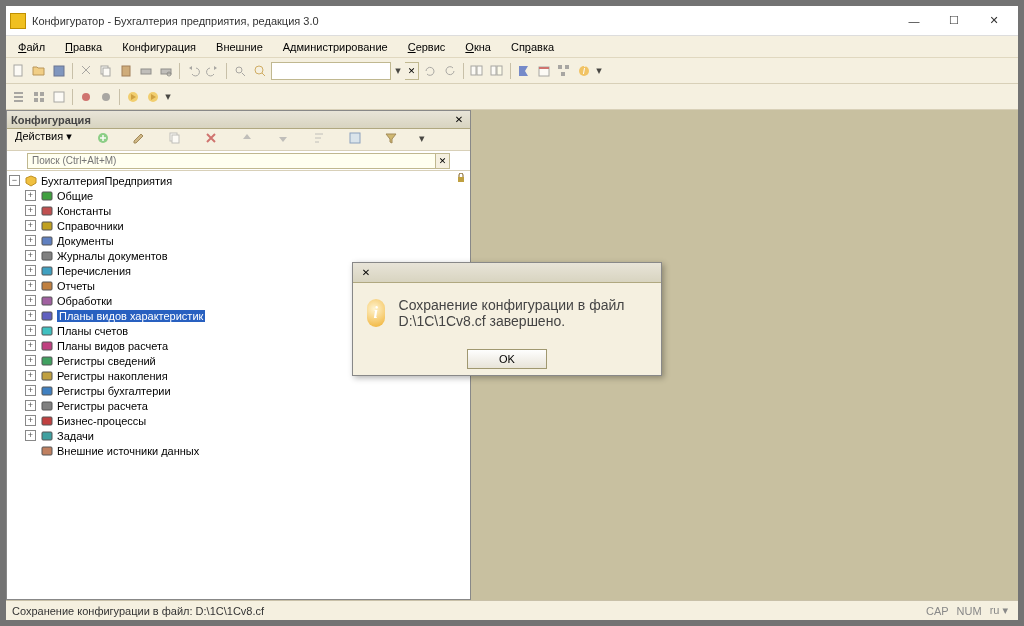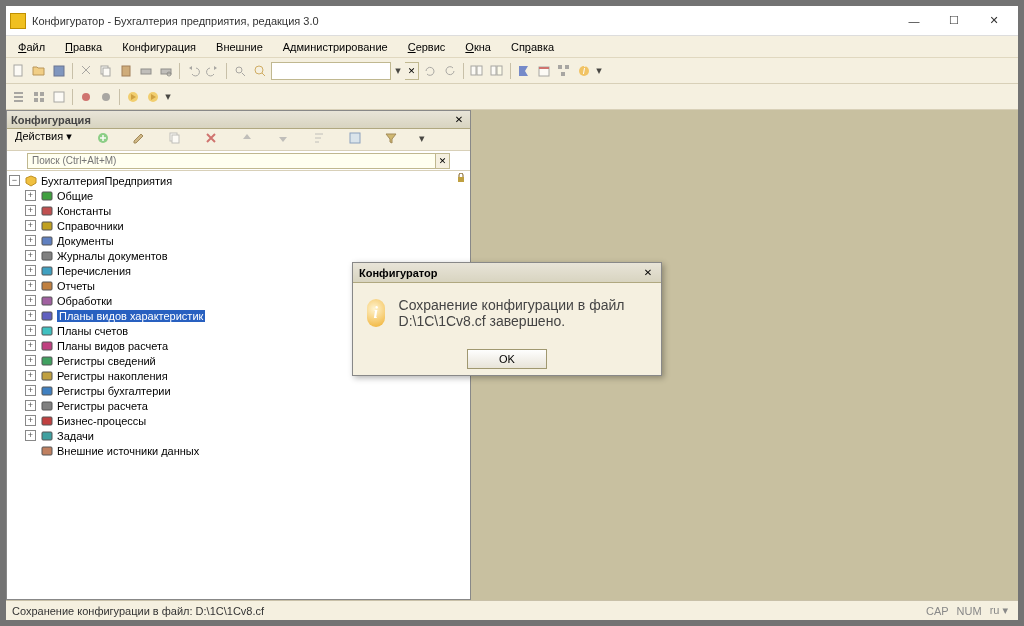--- a/index.html
+++ b/index.html
@@ -494,21 +494,20 @@
     <span class="s1">Сохранение конфигурации в файл: D:\1C\1Cv8.cf</span>
     <span class="cap">CAP</span>
     <span class="cap">NUM</span>
     <span class="cap"><span>ru</span> ▾</span>
   </div>
 
 </div>
 
 <div class="dialog">
   <div class="dialog-hdr">
-    <span class="dt">Конфигуратор</span>
     <span class="dx">✕</span>
   </div>
   <div class="dialog-body">
     <div class="info-icon">i</div>
     <div class="dialog-msg">Сохранение конфигурации в файл D:\1C\1Cv8.cf завершено.</div>
   </div>
   <div class="dialog-btns">
     <button>OK</button>
   </div>
 </div>

